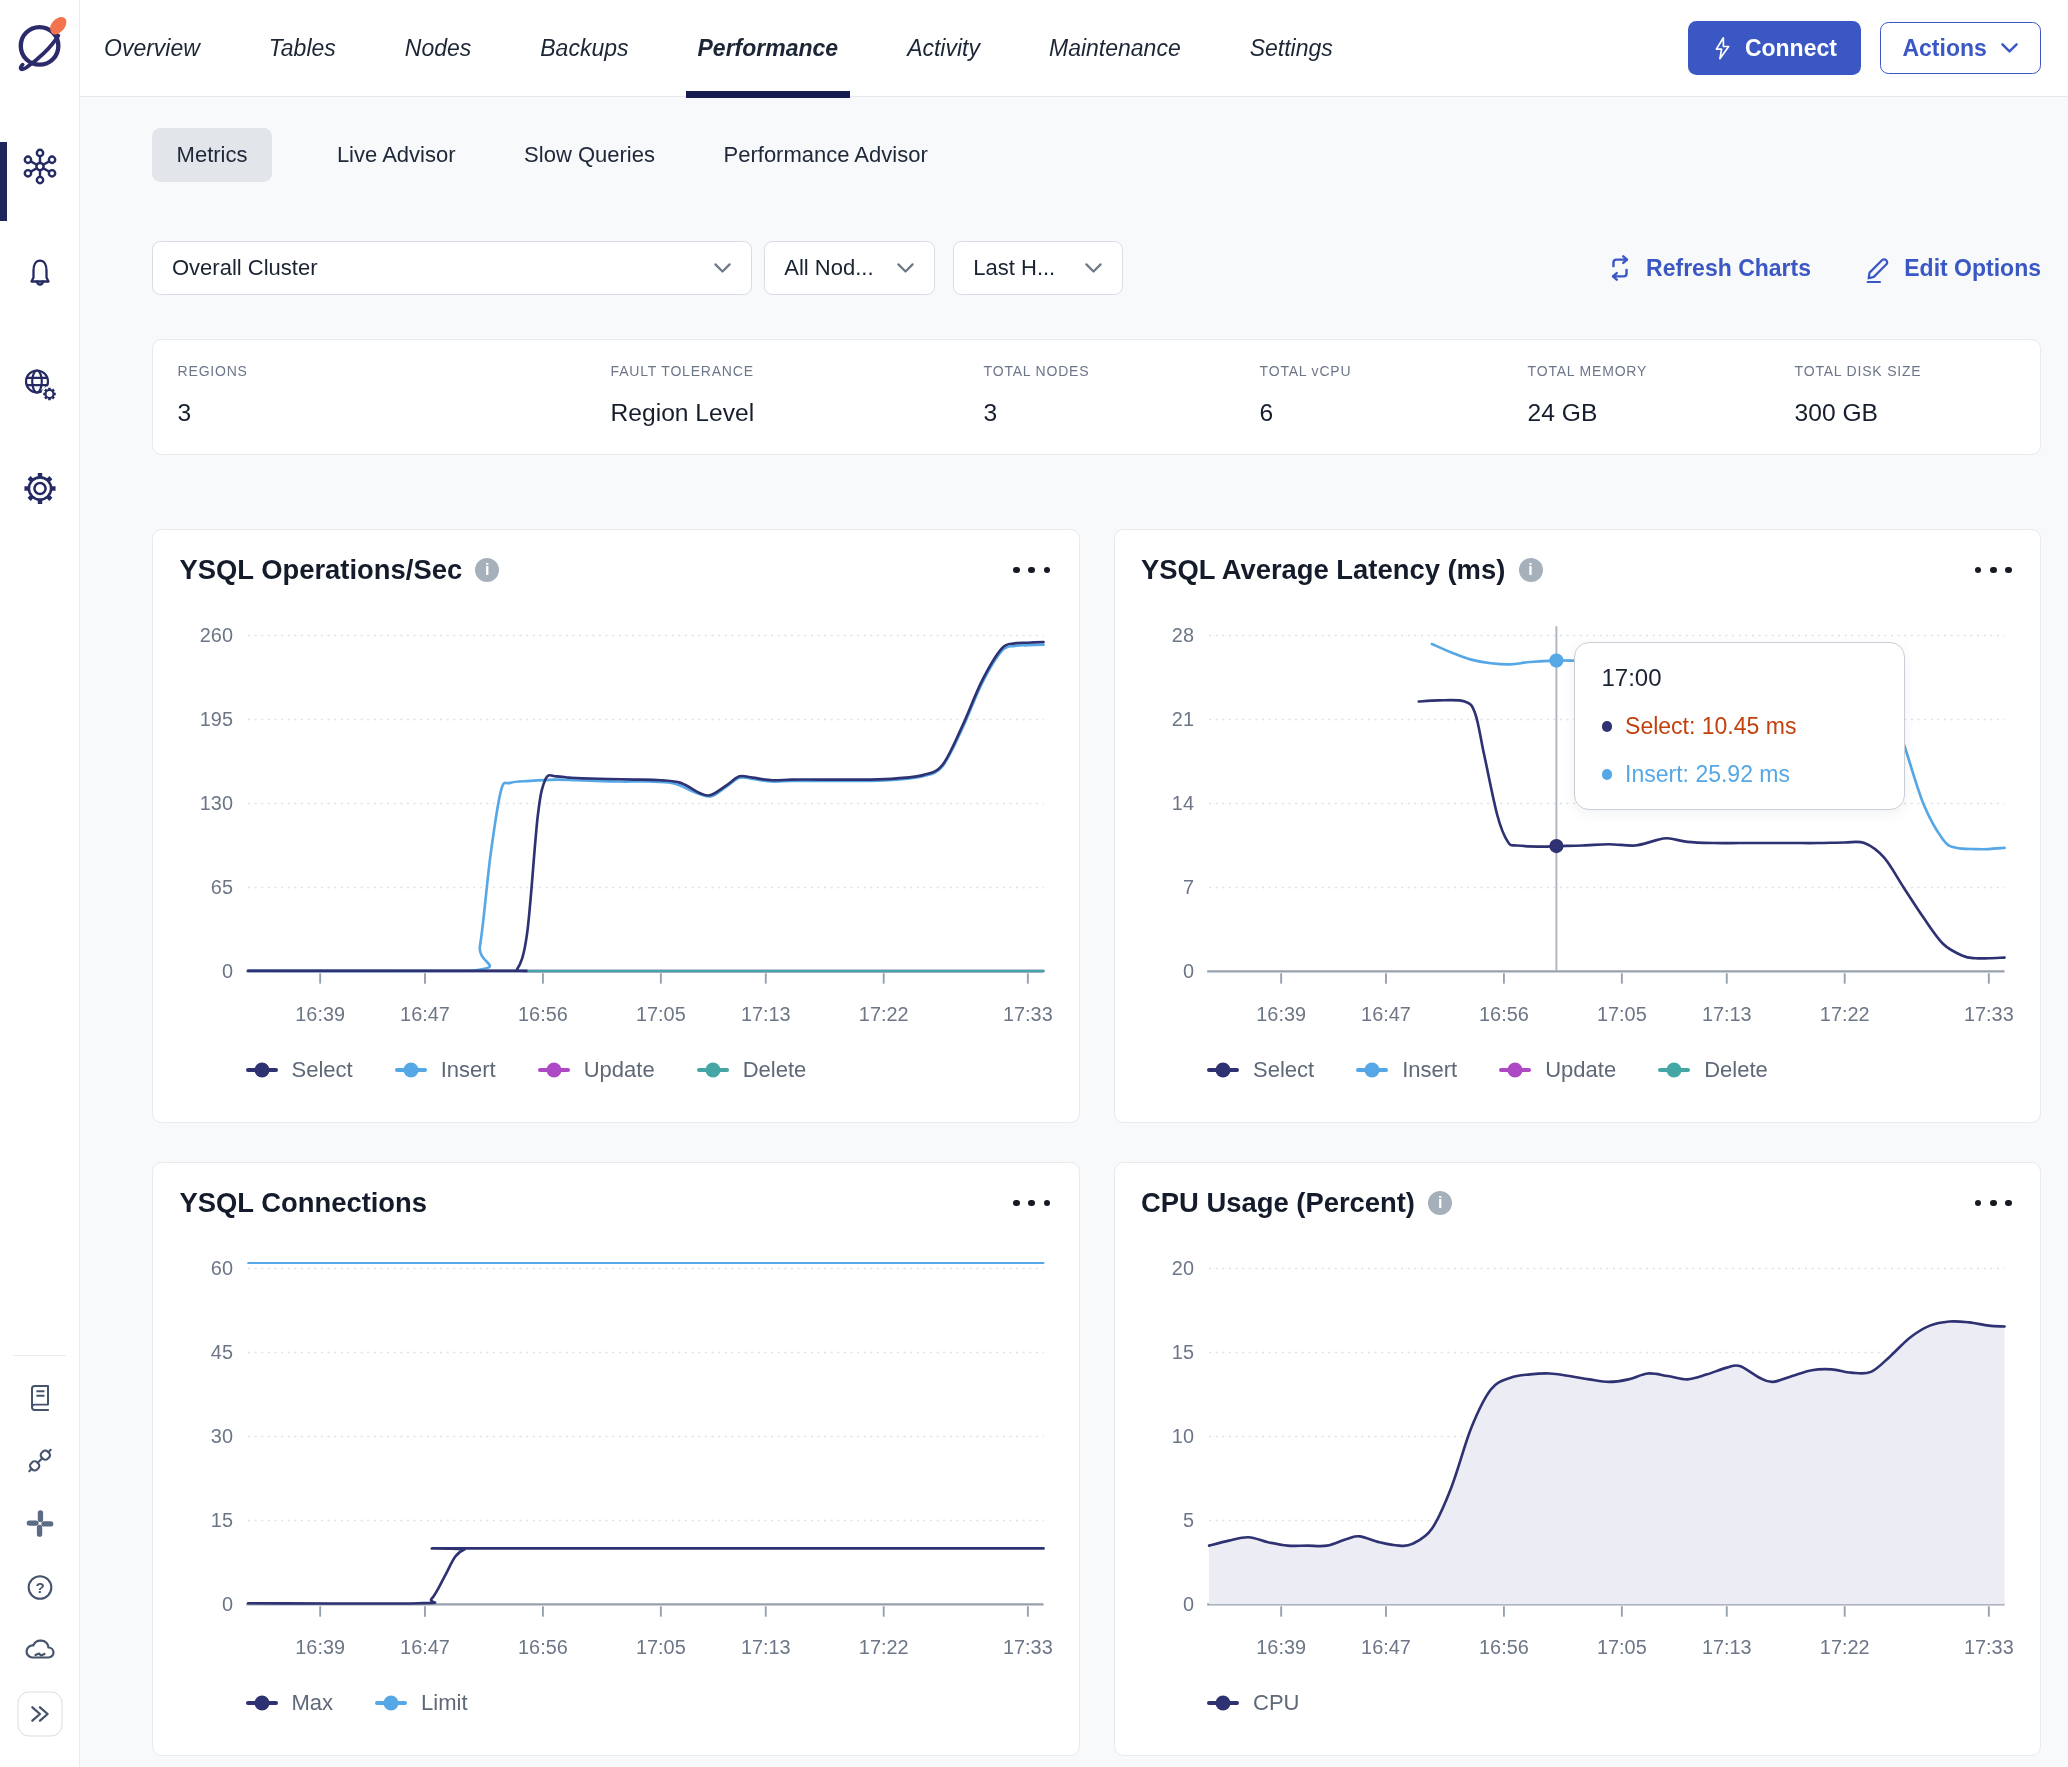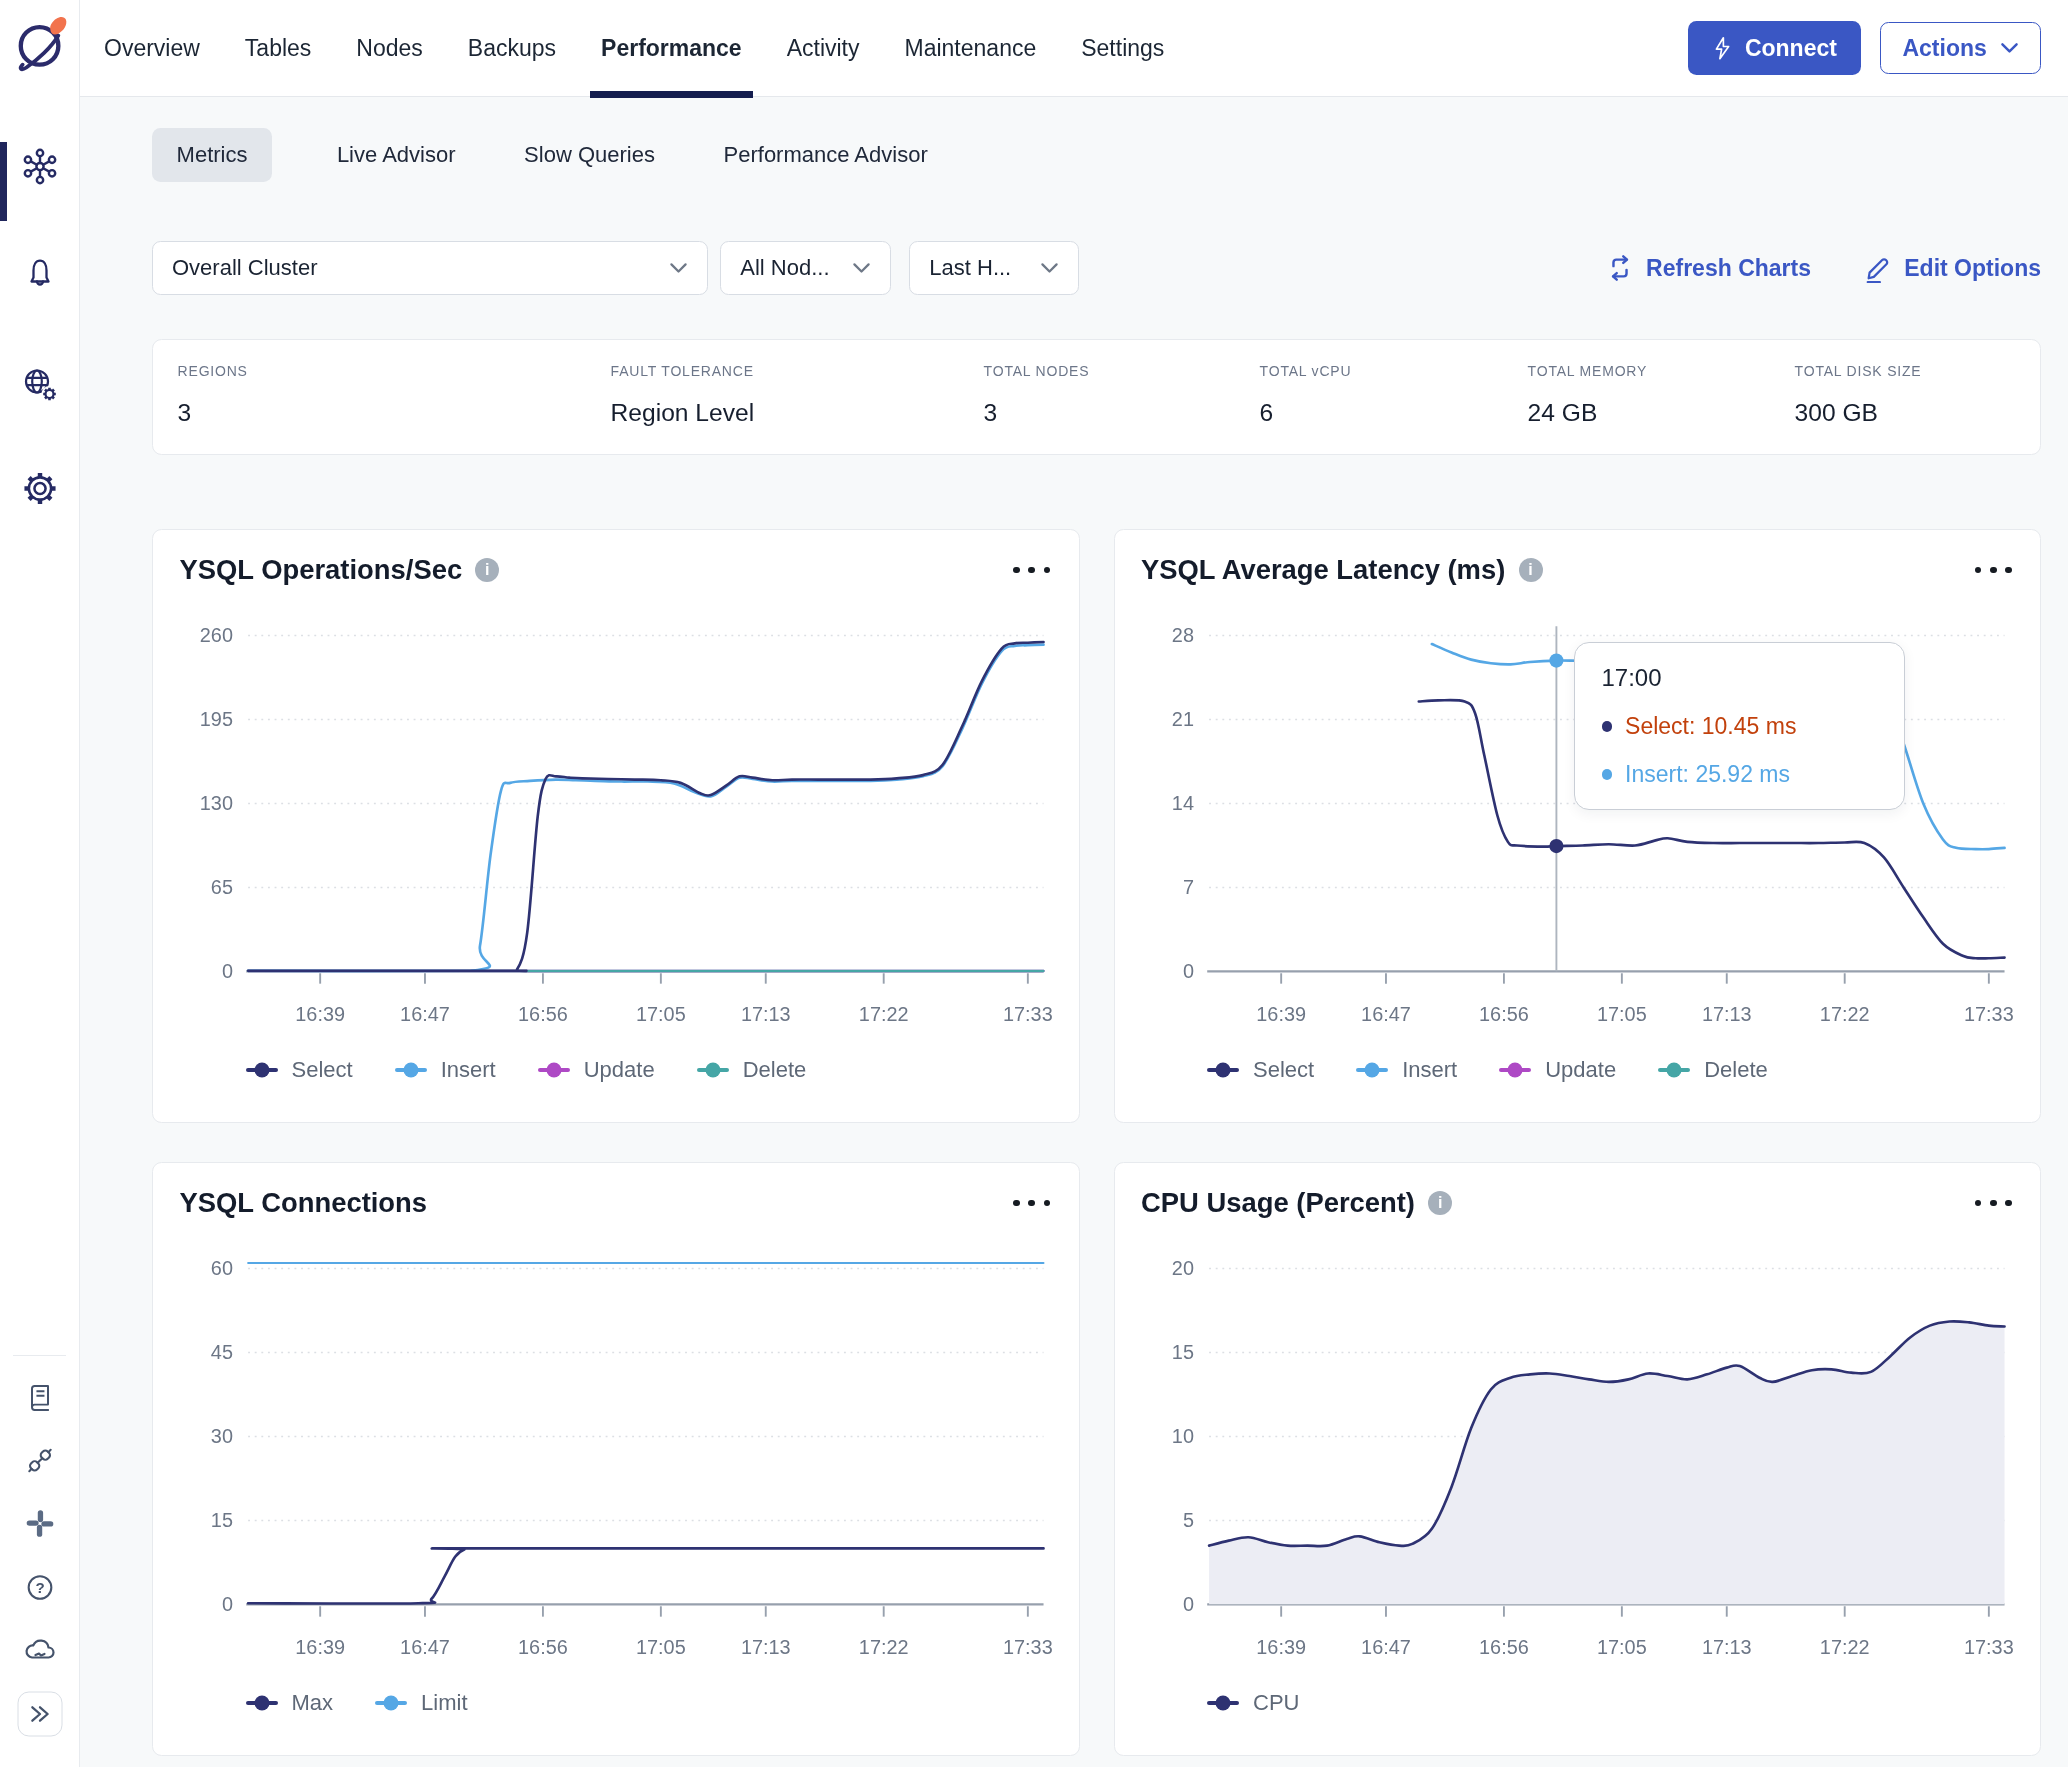--- a/index.html
+++ b/index.html
@@ -12,42 +12,42 @@
   .logo { position:absolute; top:13.2px; left:9.5px; }
   .side-ic { position:absolute; left:50%; transform:translate(-50%,-50%); cursor:pointer; }
   .active-bar { position:absolute; left:0; top:142px; width:6.6px; height:79px; background:#20265C; }
   .side-divider { position:absolute; left:13.2px; right:13.2px; top:1355px; height:0.9px; background:#E8EBEF; }
   .expand-btn { position:absolute; left:50%; transform:translate(-50%,-50%); top:1714px; width:45px; height:45px;
      border:1.9px solid #D9DEE5; border-radius:11.4px; display:flex; align-items:center; justify-content:center; cursor:pointer; background:#fff; }
 
   
   .main { flex:1; display:flex; flex-direction:column; min-width:0; }
   header { height:97px; background:#fff; border-bottom:1.9px solid #E5E8EC; display:flex; align-items:center; padding:0 28px 0 24px; flex:none; }
-  .tabs { display:flex; gap:45px; height:100%; align-items:center; }
+  .tabs { display:flex; gap:69px; height:100%; align-items:center;font-style:italic; }
   .tab { font-size:23px; color:#1C2634; cursor:pointer; position:relative; height:100%; display:flex; align-items:center; }
   .tab.active { font-weight:700; }
   .tab.active::after { content:''; position:absolute; left:-11.4px; right:-11.4px; bottom:-1.9px; height:6.6px; background:#141D4E; }
   .hdr-actions { margin-left:auto; display:flex; gap:19px; align-items:center; }
   .btn-connect { display:flex; align-items:center; gap:11.4px; background:#3A57C4; color:#fff; font-weight:700; font-size:23px;
      border:none; border-radius:8.5px; padding:13.2px 24.6px; cursor:pointer; }
   .btn-actions { display:flex; align-items:center; gap:13.2px; background:#fff; color:#3A57C4; font-weight:700; font-size:23px;
      border:1.9px solid #3A57C4; border-radius:8.5px; padding:11.4px 21px; cursor:pointer; }
 
   .content { flex:1; background:#F7F9FA; padding:0 28px 0 72px; overflow:hidden; }
 
   
   .subtabs { margin-top:31px; display:flex; gap:61px; align-items:center; }
   .subtab { font-size:22px; color:#20293A; cursor:pointer; padding:14px 3.8px; border-radius:8.5px; }
   .subtab.pill { background:#E2E6EB; padding:14px 24.6px; }
 
   
   .filters { margin-top:59px; display:flex; align-items:center; }
   .dd { background:#fff; border:1.9px solid #D8DDE4; border-radius:8.5px; height:54px; display:flex; align-items:center;
      justify-content:space-between; padding:0 19px; font-size:22px; color:#1A2332; cursor:pointer; }
-  .dd-cluster { width:556px; }
+  .dd-cluster { width:600px; }
   .dd-nodes { width:171px; margin-left:12.3px; }
   .dd-time { width:170px; margin-left:18px; }
   .filters .spacer { flex:1; }
   .lnk { display:flex; align-items:center; gap:12.3px; color:#3A57C4; font-weight:700; font-size:23px; cursor:pointer; }
   .lnk + .lnk { margin-left:53px; }
 
   
   .stats { margin-top:44px; background:#fff; border:0.9px solid #E7EAEE; border-radius:9.5px; display:flex;
      padding:23px 9.5px 26.5px 24.6px; }
   .stat { flex:none; }

